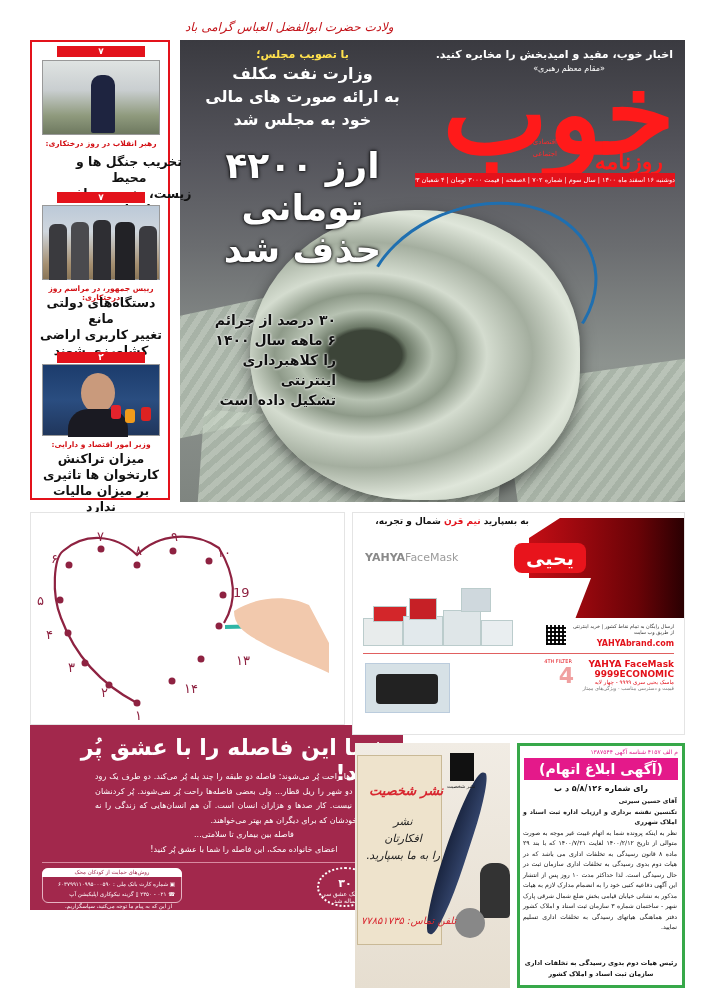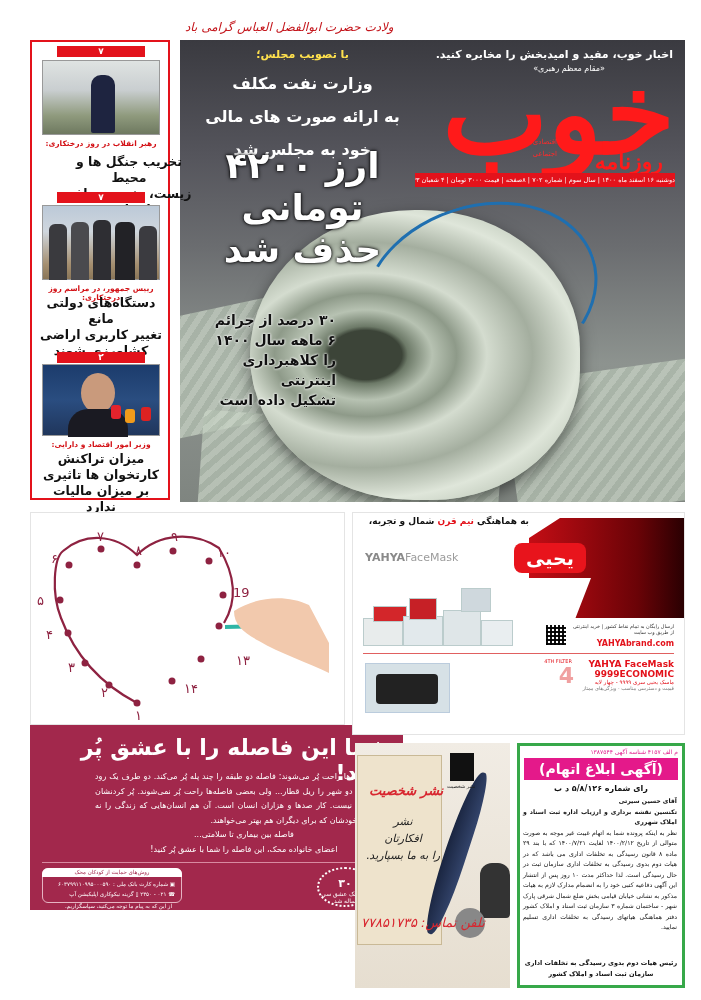--- a/index.html
+++ b/index.html
@@ -20,21 +20,21 @@
 
   .masthead-slogan { right: 12px; top: 8px; color: #ffffff; font-size: 11px; font-weight: bold; text-align: right; }
   .masthead-slogan-src { right: 80px; top: 24px; color: #ffffff; font-size: 8px; }
   .logo { right: 10px; top: 18px; color: #ff1a1a; font-family: "DejaVu Serif", serif; font-weight: bold; font-size: 112px; line-height: 1; letter-spacing: -6px; }
   .logo-sub { right: 22px; top: 108px; color: #ff1a1a; font-family: "DejaVu Serif", serif; font-weight: bold; font-size: 22px; }
   .logo-tag { right: 128px; top: 96px; color: #ff2a2a; font-size: 7px; line-height: 12px; text-align: right; }
   .dateline { right: 10px; top: 133px; width: 260px; height: 14px; background: #e3121b; color: #ffffff; font-size: 6.5px; line-height: 14px; text-align: center; white-space: nowrap; overflow: hidden; }
 
   .kicker1 { left: 0; top: 8px; width: 245px; text-align: center; }
   .kicker1 .k { color: #ffe14d; font-size: 11px; font-weight: bold; }
-  .kicker1 .h { color: #ffffff; font-size: 16px; font-weight: bold; line-height: 21px; margin-top: 12px; }
+  .kicker1 .h { color: #ffffff; font-size: 16px; font-weight: bold; line-height: 21px; margin-top: 2px; }
 
   .main-head { left: 0; top: 105px; width: 245px; text-align: center; color: #ffffff; font-weight: bold; font-size: 36px; line-height: 42px; text-shadow: 0 0 4px #000, 0 0 2px #000; }
 
   .sub-head { left: 6px; top: 270px; width: 150px; text-align: right; color: #111111; font-weight: bold; font-size: 14px; line-height: 20px; text-shadow: 0 0 3px #fff, 0 0 2px #fff; }
 
   
   .leftcol { left: 30px; top: 40px; width: 140px; height: 460px; border: 2px solid #e3121b; background: #ffffff; }
   .page-tag { position: absolute; left: 25px; width: 88px; height: 11px; background: #e3121b; color: #ffffff; font-size: 9px; font-weight: bold; text-align: center; line-height: 11px; }
   .news-photo { position: absolute; left: 10px; width: 118px; border: 1px solid #999; }
   .news-kicker { position: absolute; left: 4px; width: 130px; text-align: center; color: #d31116; font-size: 7.5px; font-weight: bold; }
@@ -74,21 +74,21 @@
   .econ .l4 { font-size: 5px; color: #777; direction: rtl; }
   .filter-lbl { position: absolute; right: 112px; top: 145px; font-size: 5px; color: #e3121b; direction: ltr; }
   .filter-num { position: absolute; right: 110px; top: 150px; font-size: 22px; color: #f0a0a0; font-weight: bold; direction: ltr; }
   .mask-pic { position: absolute; left: 12px; top: 150px; width: 85px; height: 50px; border: 1px solid #bcd; background: #d6e1e6; }
   .mask-pic .m { position: absolute; left: 10px; top: 10px; width: 62px; height: 30px; background: #222; border-radius: 4px; }
 
   .publisher-ad { left: 355px; top: 743px; width: 155px; height: 245px; background: linear-gradient(180deg, #f1ece4 0%, #e6ded0 100%); overflow: hidden; }
   .paper { position: absolute; left: 2px; top: 12px; width: 85px; height: 190px; background: #eee3cc; border: 1px solid #c9b996; }
   .pub-red { position: absolute; left: 14px; top: 40px; color: #d8262f; font-family: "DejaVu Serif", serif; font-style: italic; font-weight: bold; font-size: 13px; }
   .pub-text { position: absolute; left: 8px; top: 70px; width: 80px; text-align: center; color: #222; font-family: "DejaVu Serif", serif; font-style: italic; font-size: 11px; line-height: 17px; }
-  .pub-phone { position: absolute; left: 6px; top: 172px; color: #d8262f; font-size: 13px; font-style: italic; }
+  .pub-phone { position: absolute; left: 6px; top: 172px; color: #d8262f; font-size: 10px; font-style: italic; }
   .feather { position: absolute; left: 90px; top: 25px; width: 22px; height: 170px; background: linear-gradient(90deg, #1a2540, #33446b); border-radius: 60% 40% 50% 50%; transform: rotate(18deg); }
   .ink { position: absolute; left: 125px; top: 120px; width: 30px; height: 55px; background: #333; border-radius: 12px 12px 4px 4px; }
   .cap { position: absolute; left: 100px; top: 165px; width: 30px; height: 30px; background: #888; border-radius: 50%; }
   .pub-logo { position: absolute; left: 95px; top: 10px; width: 24px; height: 28px; background: #111; }
   .pub-logo-lbl { position: absolute; left: 92px; top: 40px; font-size: 5px; color: #222; }
 
   .notice { left: 517px; top: 743px; width: 168px; height: 245px; border: 3px solid #37a849; background: #ffffff; }
   .notice .meta { position: absolute; right: 4px; top: 2px; font-size: 6px; color: #e01e8c; }
   .notice .banner { position: absolute; left: 4px; right: 4px; top: 12px; height: 22px; background: #e4198a; color: #ffffff; text-align: center; font-size: 14px; font-weight: bold; line-height: 22px; }
   .notice .num { position: absolute; left: 0; right: 0; top: 38px; text-align: center; font-size: 8px; font-weight: bold; color: #111; }
@@ -234,21 +234,21 @@
   <div class="mahak-logo">
     <div style="font-size:11px;font-weight:bold;">۳۰</div>
     <div>در محک عشق سی ساله شد</div>
   </div>
 </div>
 
 <div class="abs yahya-ad">
   <div class="red-shape"></div>
   <div class="yahya-logo">یحیی</div>
   <div class="slogan">
-    <span>به هماهنگی</span>
+    <span>به بسپارید</span>
     <span class="r">نیم قرن</span>
     <span>شمال و تجربه،</span>
   </div>
   <div class="yahya-brand-word"><b>YAHYA</b><span>FaceMask</span></div>
   <div class="boxes">
     <div class="box" style="left:0;top:30px;width:40px;height:28px;background:#e8ecec;"></div>
     <div class="box" style="left:10px;top:18px;width:34px;height:16px;background:#d3262a;"></div>
     <div class="box" style="left:40px;top:28px;width:40px;height:30px;background:#e2e9ec;"></div>
     <div class="box" style="left:46px;top:10px;width:28px;height:22px;background:#c62026;"></div>
     <div class="box" style="left:80px;top:22px;width:38px;height:36px;background:#dfe6e8;"></div>

